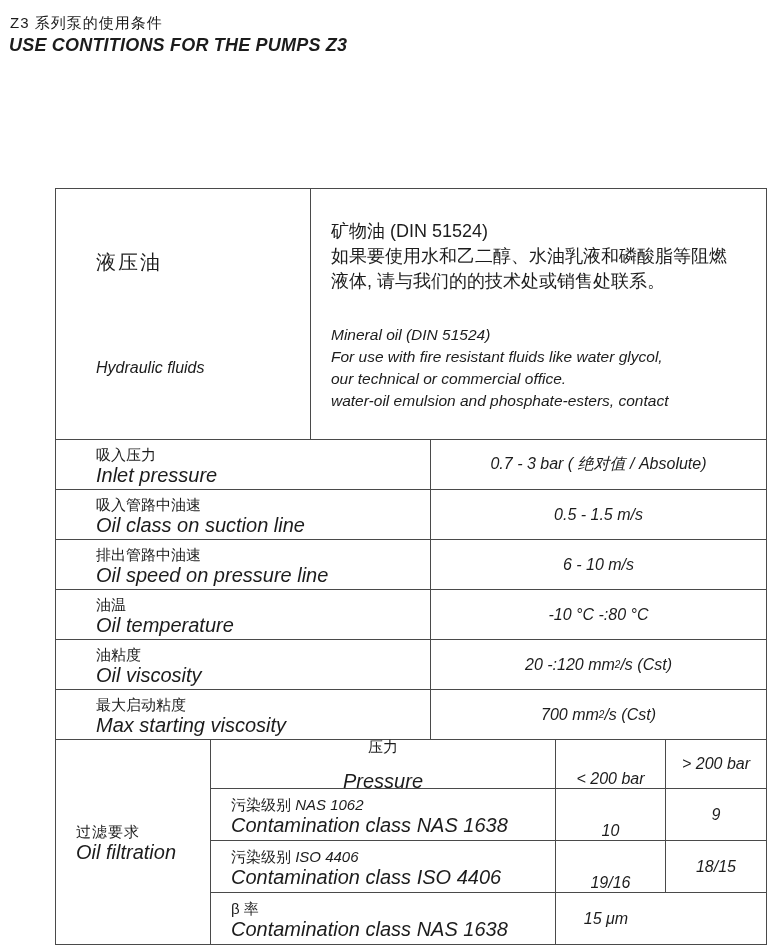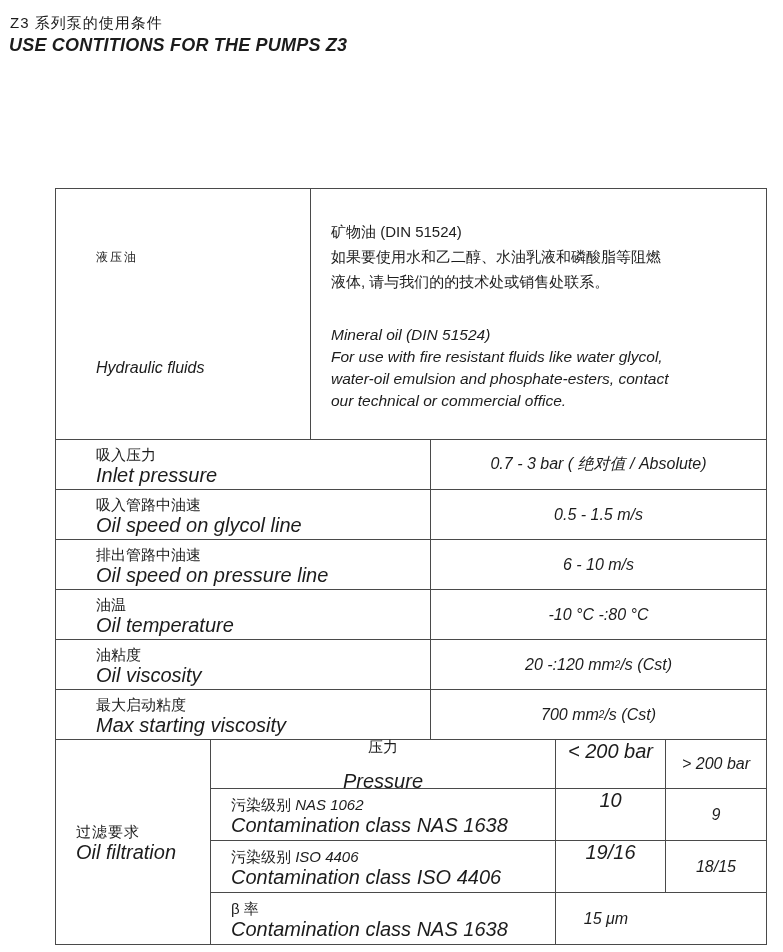--- a/index.html
+++ b/index.html
@@ -20,24 +20,24 @@
     border:1px solid #4a4a4a;
     box-sizing:content-box;
   }
   .row{display:flex;box-sizing:border-box;}
   .bt{border-top:1px solid #4a4a4a;}
   .br{border-right:1px solid #4a4a4a;}
 
   
   .fluids-row{height:250px;}
   .fluids-left{width:255px;position:relative;box-sizing:border-box;}
-  .fluids-label-zh{position:absolute;left:40px;top:60px;font-size:12px;letter-spacing:2px;}
+  .fluids-label-zh{position:absolute;left:40px;top:60px;font-size:20px;letter-spacing:2px;}
   .fluids-label-en{position:absolute;left:40px;top:170px;font-size:16px;font-style:italic;}
   .fluids-right{flex:1;box-sizing:border-box;padding:30px 14px 0 20px;}
-  .zh-line{font-size:15px;line-height:25px;}
+  .zh-line{font-size:18px;line-height:25px;}
   .en-line{font-size:15.5px;font-style:italic;line-height:22px;}
   .en-block{margin-top:30px;}
 
   
   .cond-row{height:50px;}
   .cond-left{width:375px;box-sizing:border-box;padding-left:40px;display:flex;flex-direction:column;justify-content:center;}
   .cond-zh{font-size:15px;line-height:21px;}
   .cond-en{font-size:20px;font-style:italic;line-height:21px;}
   .cond-val{flex:1;display:flex;align-items:center;justify-content:center;font-size:16px;font-style:italic;}
   .cond-val sup{font-size:10px;font-style:italic;line-height:0;}
@@ -46,21 +46,21 @@
   .filt{display:flex;}
   .filt-label{width:155px;box-sizing:border-box;display:flex;flex-direction:column;justify-content:center;padding-left:20px;}
   .filt-label .cond-zh{letter-spacing:1px;}
   .filt-right{flex:1;display:flex;flex-direction:column;}
   .filt-row{display:flex;box-sizing:border-box;}
   .filt-row.header{height:48px;}
   .filt-row.data{height:52px;}
   .filt-desc{width:345px;box-sizing:border-box;padding-left:20px;display:flex;flex-direction:column;justify-content:center;}
   .filt-desc.center{align-items:center;padding-left:0;text-align:center;gap:14px;}
   .filt-code{font-style:italic;}
-  .filt-c1{width:110px;box-sizing:border-box;display:flex;align-items:flex-start;justify-content:center;font-size:20px;font-style:italic;}
+  .filt-c1{width:110px;box-sizing:border-box;display:flex;align-items:flex-end;justify-content:center;font-size:16px;font-style:italic;}
   .filt-c2{width:100px;box-sizing:border-box;display:flex;align-items:center;justify-content:center;font-size:16px;font-style:italic;}
 </style>
 </head>
 <body>
 
 <div class="page">
 
   <div class="title-zh">Z3 系列泵的使用条件</div>
   <div class="title-en">USE CONTITIONS FOR THE PUMPS  Z3</div>
 
@@ -73,40 +73,40 @@
       </div>
       <div class="fluids-right">
         <div class="zh-block">
           <div class="zh-line">矿物油 (DIN 51524)</div>
           <div class="zh-line">如果要使用水和乙二醇、水油乳液和磷酸脂等阻燃</div>
           <div class="zh-line">液体, 请与我们的的技术处或销售处联系。</div>
         </div>
         <div class="en-block">
           <div class="en-line">Mineral oil (DIN 51524)</div>
           <div class="en-line">For use with fire resistant fluids like water glycol,</div>
+          <div class="en-line">our technical or commercial office.</div>
           <div class="en-line">water-oil emulsion and phosphate-esters, contact</div>
-          <div class="en-line">our technical or commercial office.</div>
         </div>
       </div>
     </div>
 
     <div class="row cond-row bt">
       <div class="cond-left br">
         <div class="cond-zh">吸入压力</div>
         <div class="cond-en">Inlet pressure</div>
       </div>
       <div class="cond-val">
         <span>0.7 - 3 bar ( 绝对值  / Absolute)</span>
       </div>
     </div>
 
     <div class="row cond-row bt">
       <div class="cond-left br">
         <div class="cond-zh">吸入管路中油速</div>
-        <div class="cond-en">Oil speed on glycol line</div>
+        <div class="cond-en">Oil class on suction line</div>
       </div>
       <div class="cond-val">
         <span>0.5 - 1.5 m/s</span>
       </div>
     </div>
 
     <div class="row cond-row bt">
       <div class="cond-left br">
         <div class="cond-zh">排出管路中油速</div>
         <div class="cond-en">Oil speed on pressure line</div>

